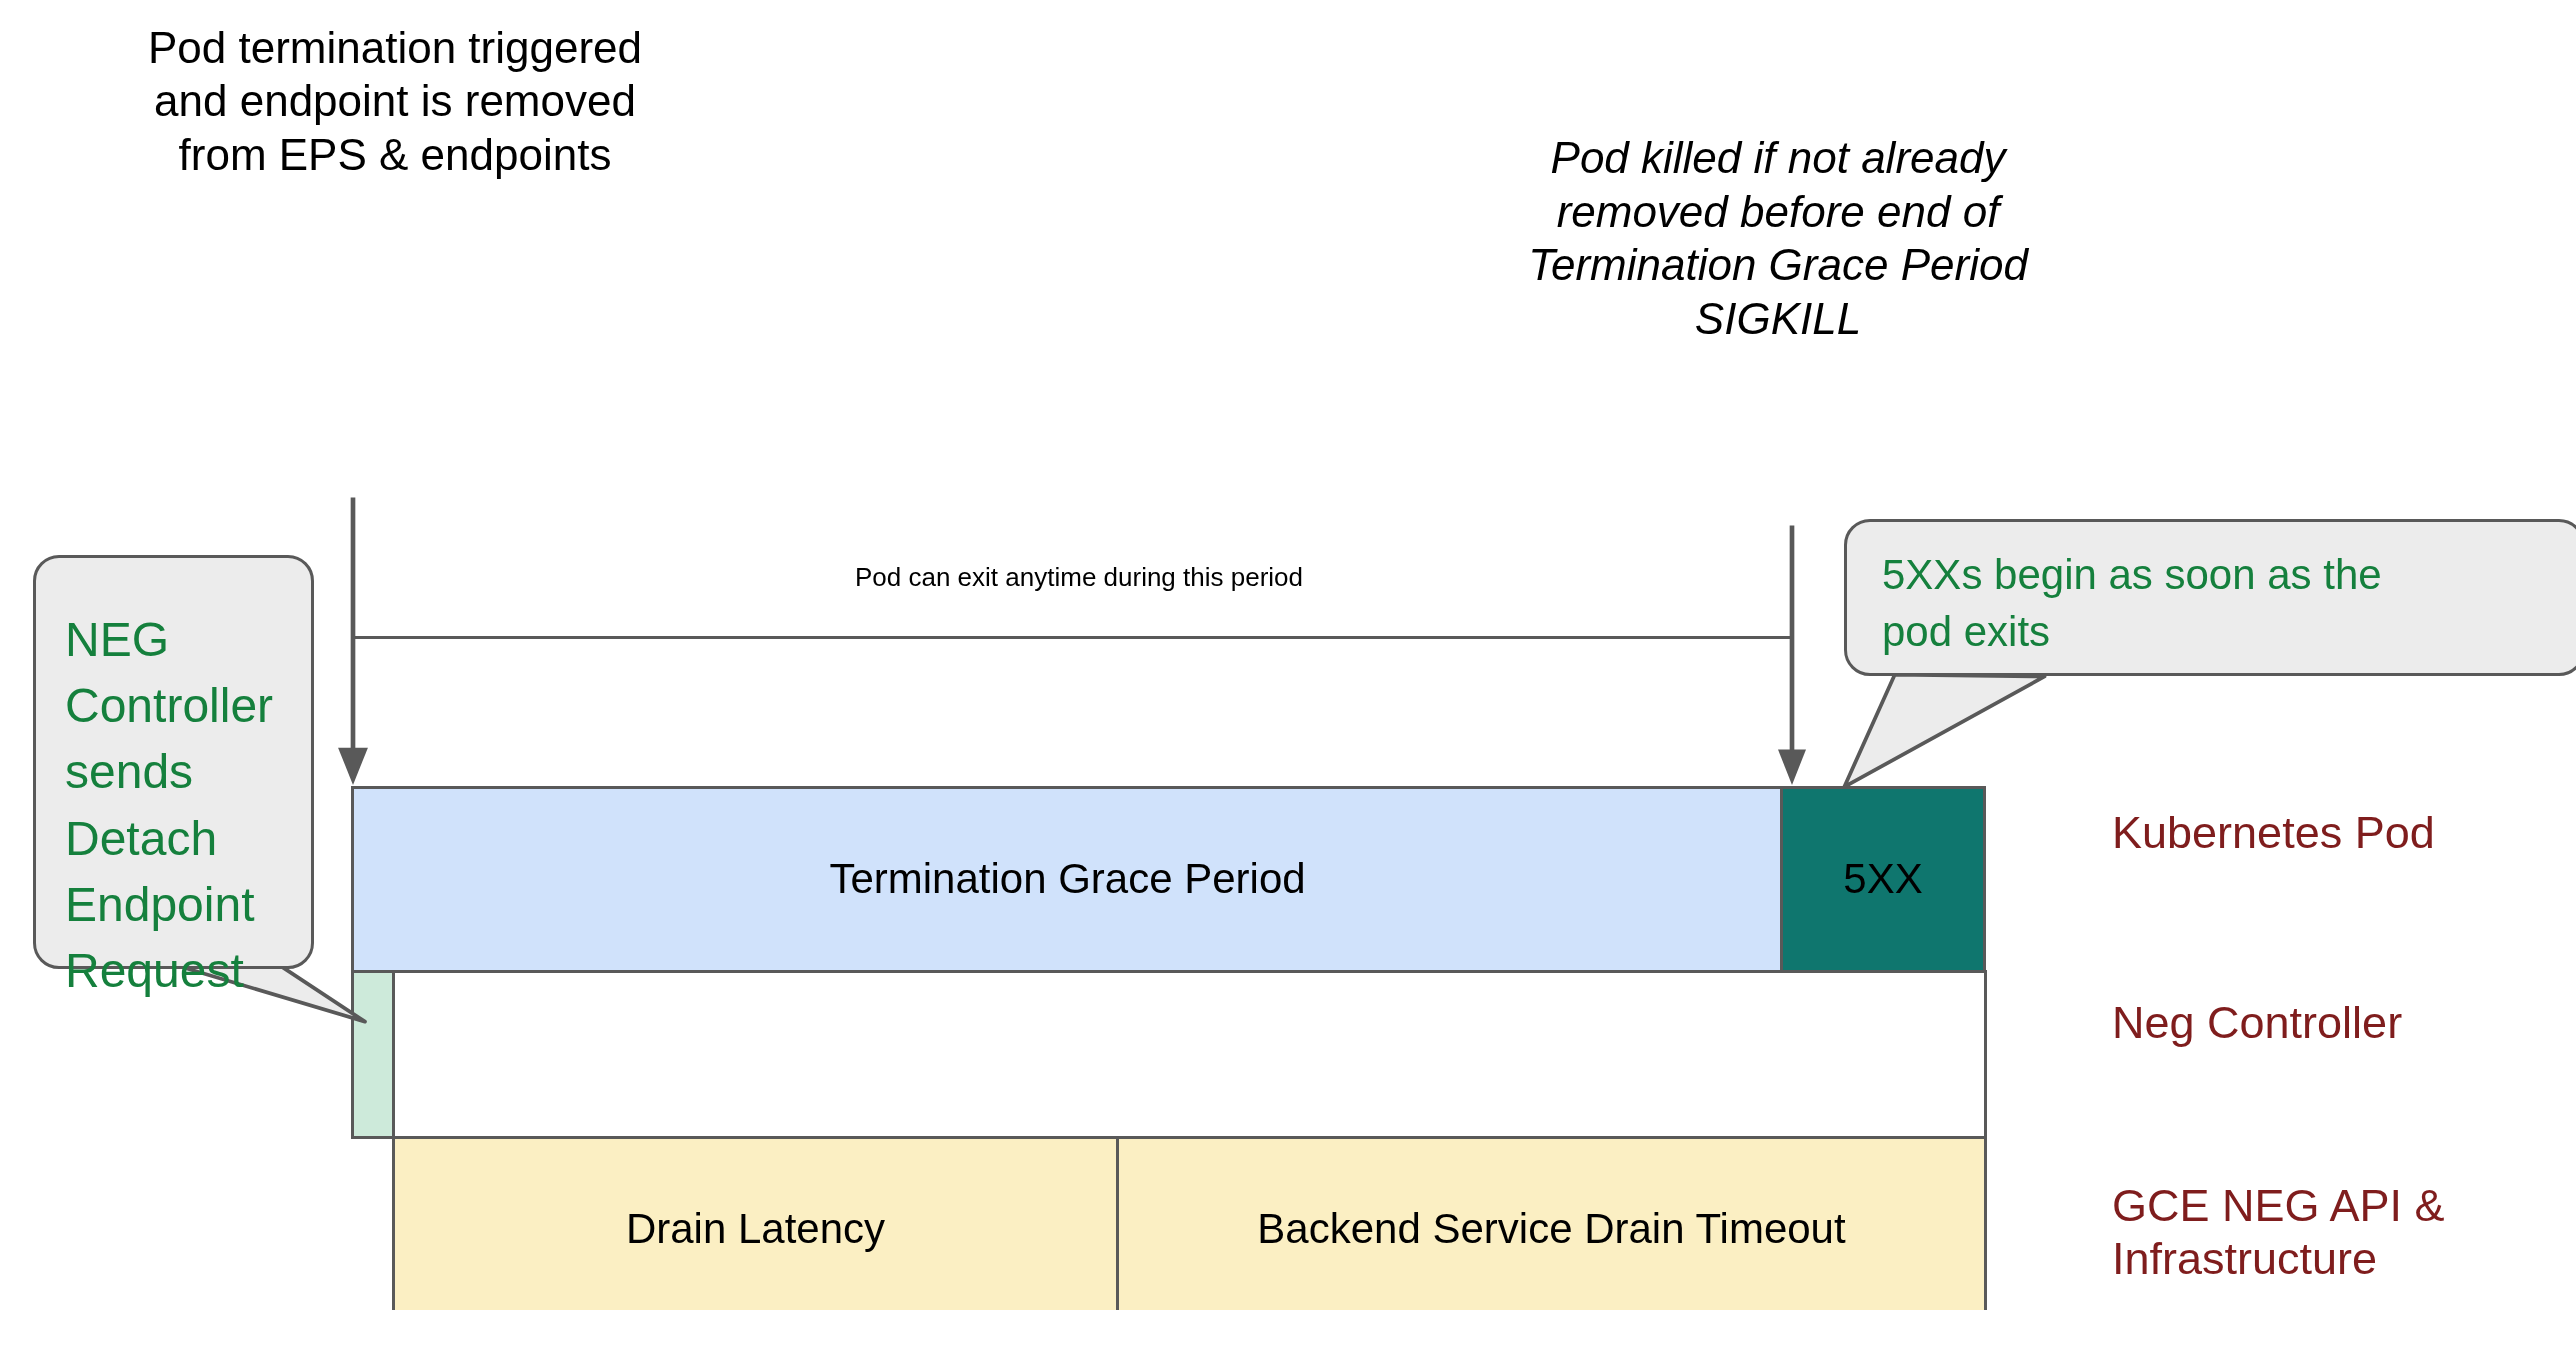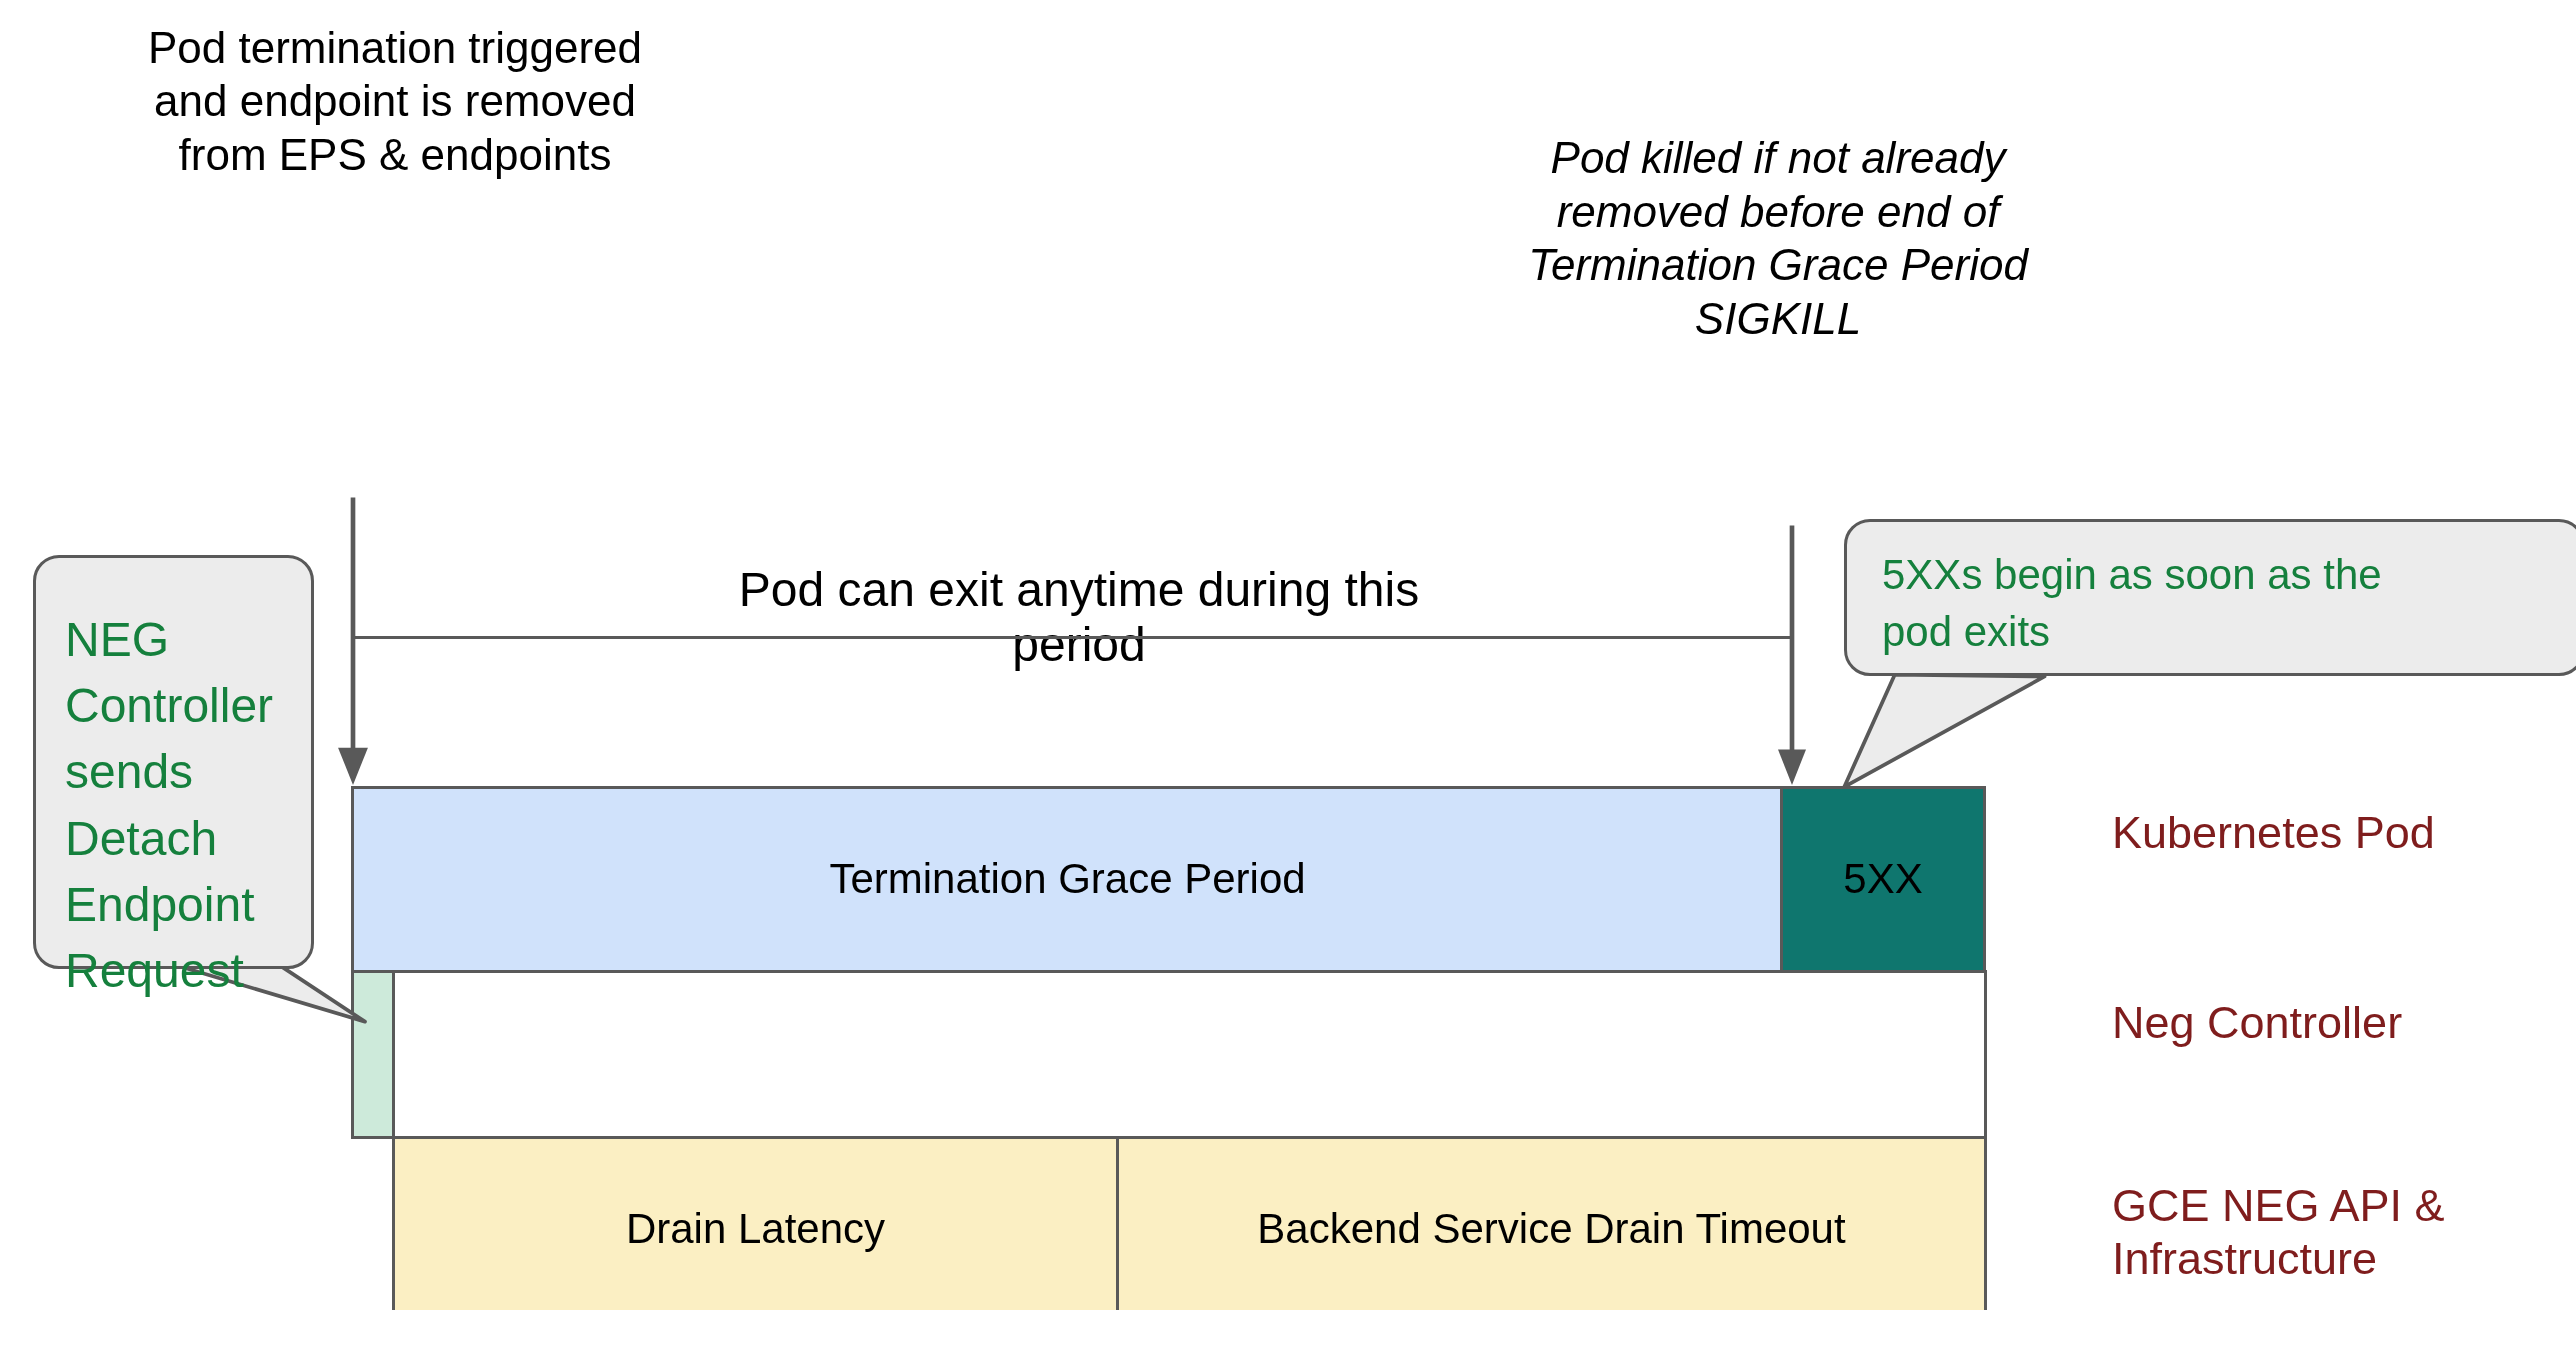--- a/index.html
+++ b/index.html
@@ -48,21 +48,21 @@
     font-style: italic;
   }
 
   
   #bracket-label {
     position: absolute;
     left: 656px;
     top: 562px;
     width: 806px;
     text-align: center;
-    font-size: 48px;
+    font-size: 26px;
   }
   #bracket-line {
     position: absolute;
     left: 333px;
     top: 636px;
     width: 1441px;
     height: 0;
     border-top: 3.7px solid #595959;
   }
 

